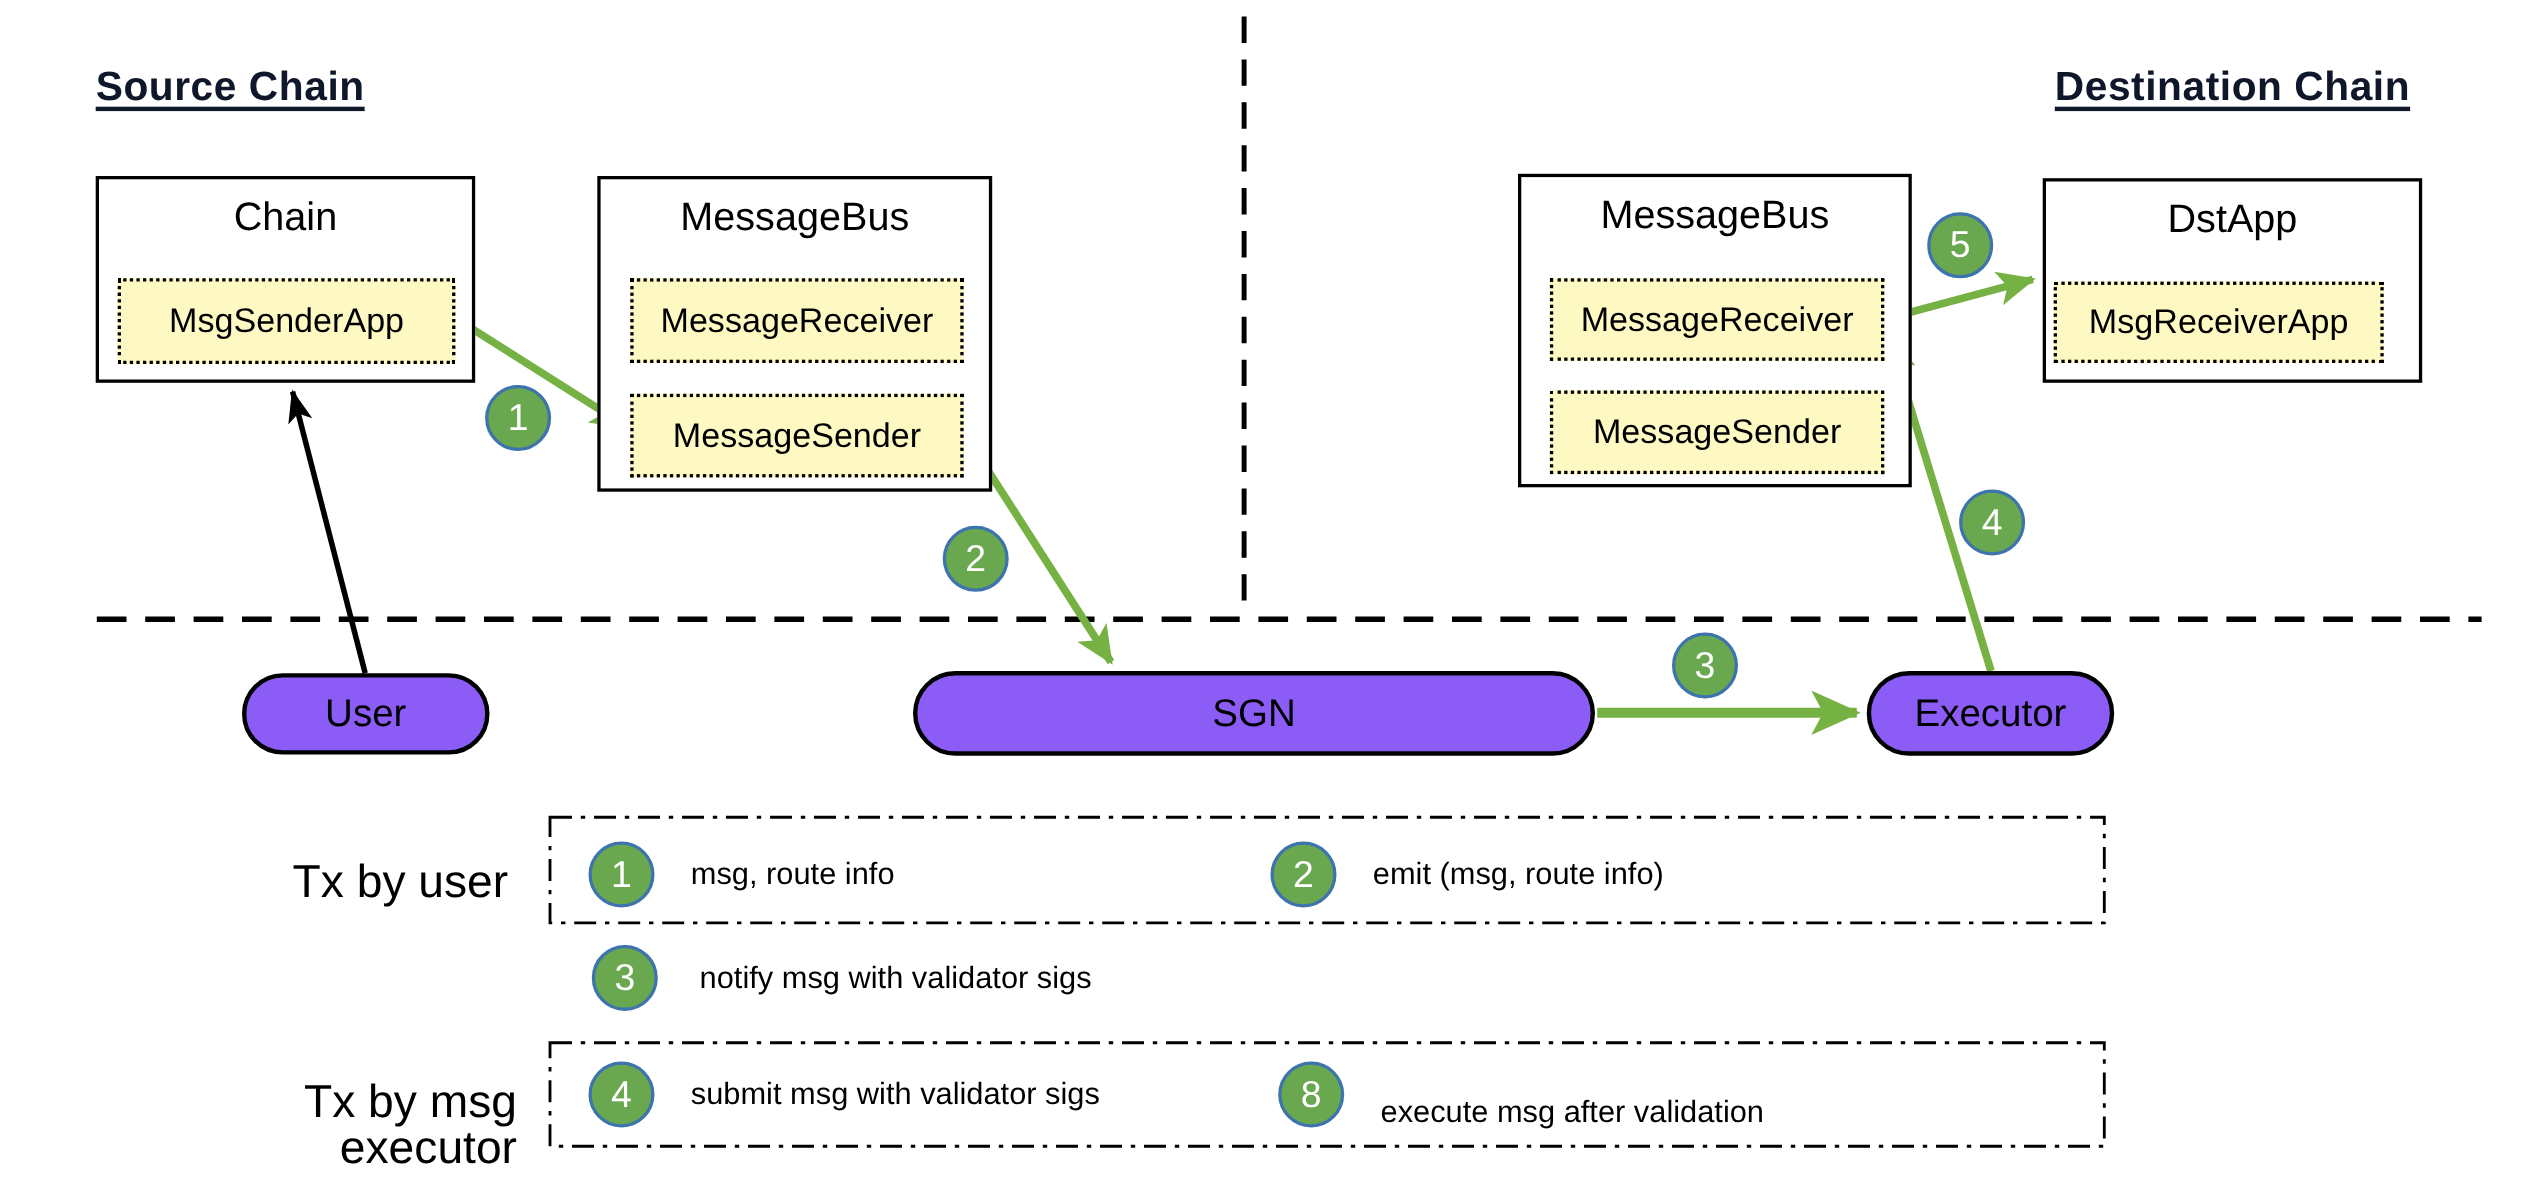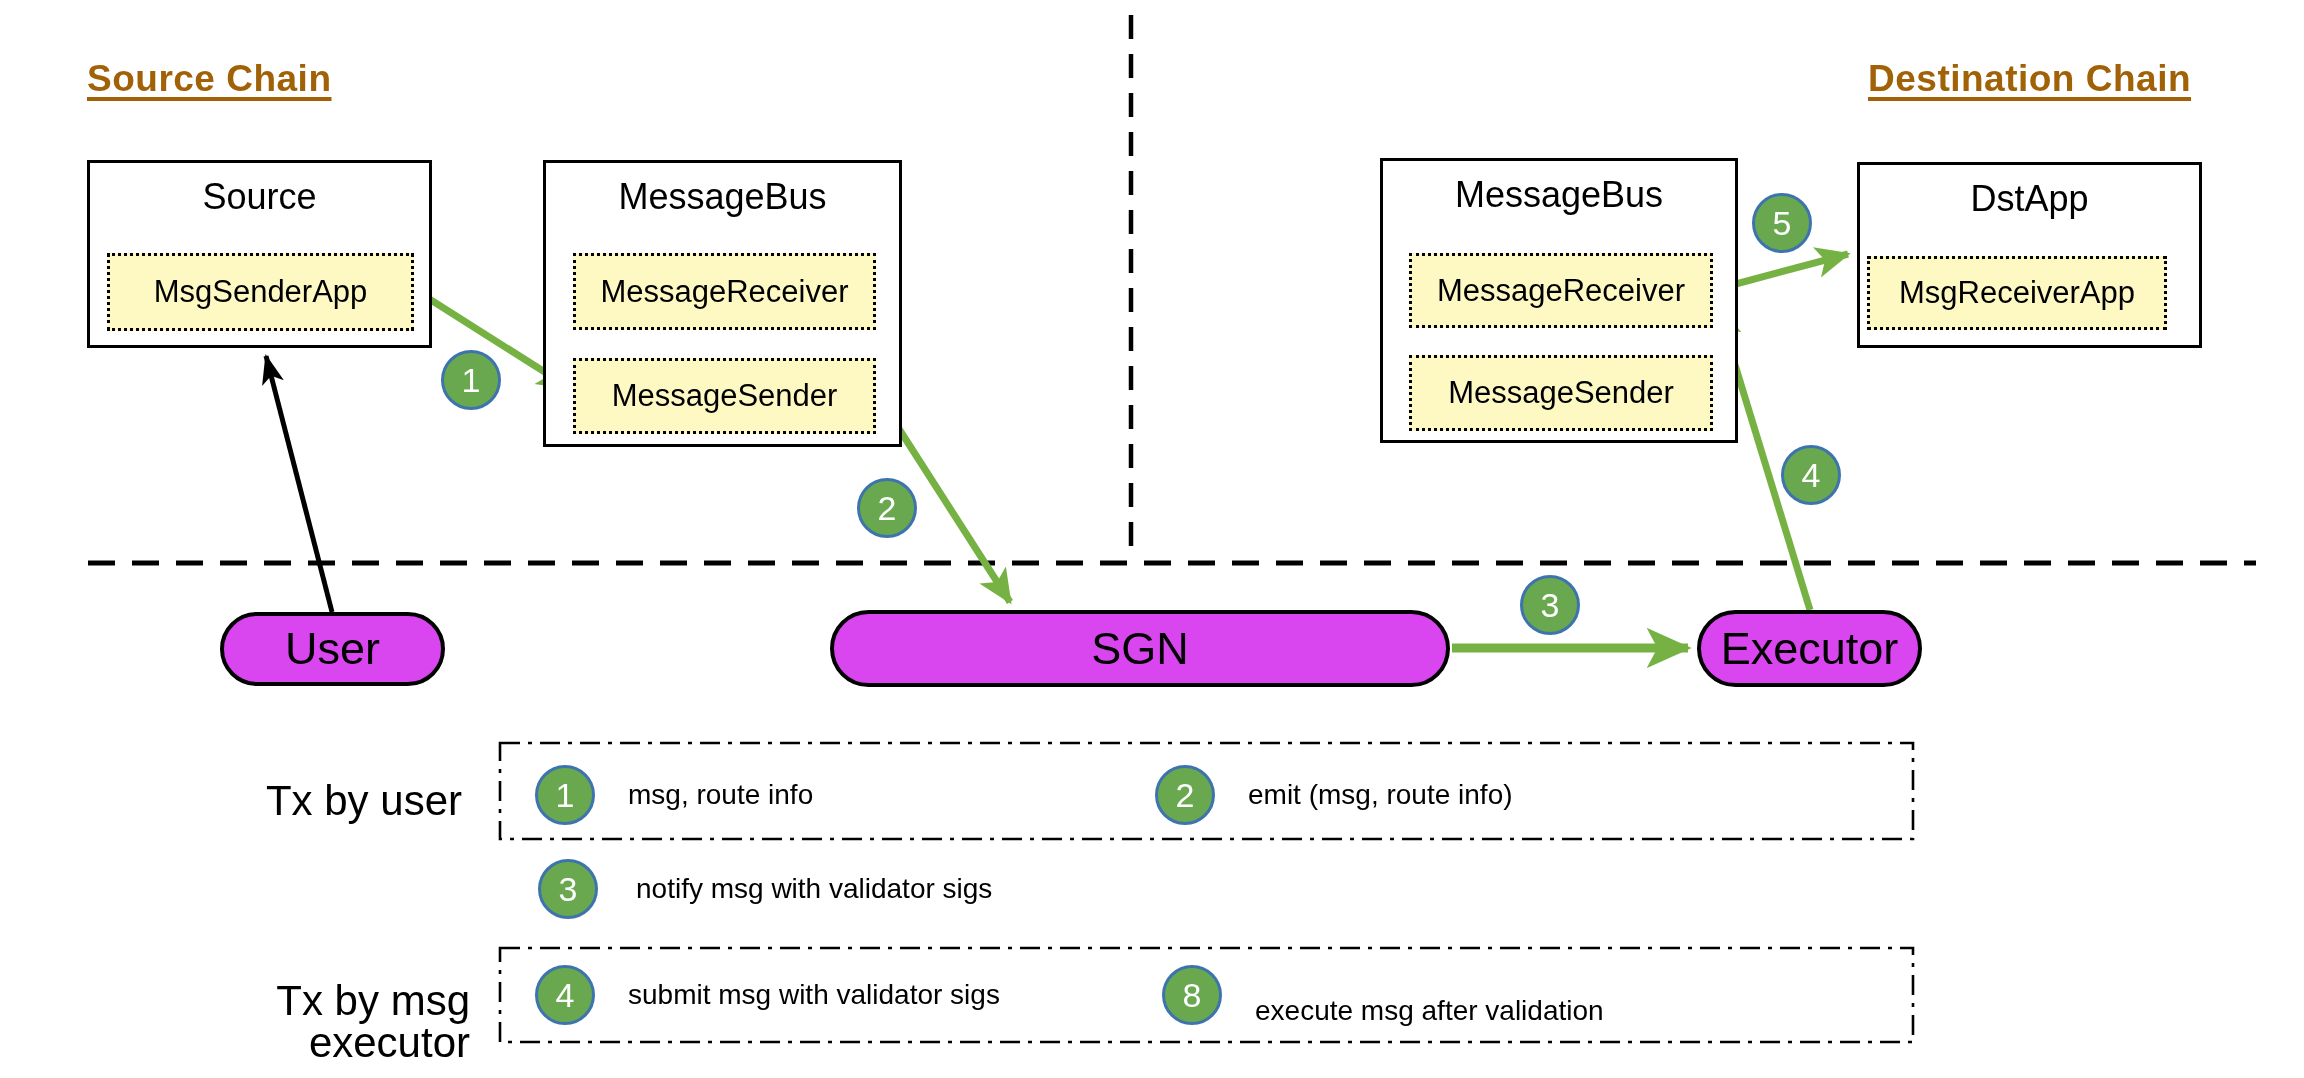--- a/index.html
+++ b/index.html
@@ -2,40 +2,40 @@
 <html><head>
 <meta charset="utf-8">
 <style>
   html,body{margin:0;padding:0;background:#ffffff;}
   #canvas{
     position:relative;width:2304px;height:1078px;background:#ffffff;overflow:hidden;
     font-family:"Liberation Sans",sans-serif;color:#000;
   }
   #arrow-layer{position:absolute;left:0;top:0;width:2304px;height:1078px;}
   .chain-heading{
-    position:absolute;font-size:37px;font-weight:bold;color:#a16207;
+    position:absolute;font-size:37px;font-weight:bold;color:#0f172a;
     text-decoration:underline;text-underline-offset:6px;text-decoration-thickness:4px;
     letter-spacing:0.5px;
   }
   .node-box{
     position:absolute;border:3px solid #000;background:#fff;box-sizing:border-box;
   }
   .node-title{
     position:absolute;left:0;right:0;top:14px;text-align:center;
     font-size:36px;line-height:1.1;
   }
   .dotted-box{
     position:absolute;border:3px dotted #000;box-sizing:border-box;
     display:flex;align-items:center;justify-content:center;
     font-size:31px;background:#fef9c3;
   }
   .oval{
     position:absolute;border:4px solid #000;border-radius:44px;box-sizing:border-box;
     display:flex;align-items:center;justify-content:center;
-    font-size:45px;background:#d946ef;
+    font-size:35px;background:#8b5cf6;
   }
   .badge{
     position:absolute;width:60px;height:60px;border-radius:50%;
     background:#6aa84f;border:3px solid #3d74ad;box-sizing:border-box;
     display:flex;align-items:center;justify-content:center;
     color:#ffffff;font-size:34px;line-height:1;
   }
   .legend-label{
     position:absolute;font-size:42px;line-height:1;text-align:right;
   }
@@ -69,21 +69,21 @@
     <line x1="876" y1="393" x2="1010" y2="602" stroke="#76b243" stroke-width="7" marker-end="url(#head-green)"></line>
     <line x1="1452" y1="648" x2="1688" y2="648" stroke="#76b243" stroke-width="9" marker-end="url(#head-green)"></line>
     <line x1="1810" y1="610" x2="1717" y2="306" stroke="#76b243" stroke-width="7" marker-end="url(#head-green)"></line>
     <line x1="1706" y1="292" x2="1848" y2="254" stroke="#76b243" stroke-width="7" marker-end="url(#head-green)"></line>
   </svg>
 
   <div class="chain-heading" style="left:87px;top:58px;">Source Chain</div>
   <div class="chain-heading" style="left:1868px;top:58px;">Destination Chain</div>
 
   <div class="node-box" style="left:87px;top:160px;width:345px;height:188px;">
-    <div class="node-title">Source</div>
+    <div class="node-title">Chain</div>
     <div class="dotted-box" style="left:17px;top:90px;width:307px;height:78px;">MsgSenderApp</div>
   </div>
 
   <div class="node-box" style="left:543px;top:160px;width:359px;height:287px;">
     <div class="node-title">MessageBus</div>
     <div class="dotted-box" style="left:27px;top:90px;width:303px;height:77px;">MessageReceiver</div>
     <div class="dotted-box" style="left:27px;top:195px;width:303px;height:76px;">MessageSender</div>
   </div>
 
   <div class="node-box" style="left:1380px;top:158px;width:358px;height:285px;">

